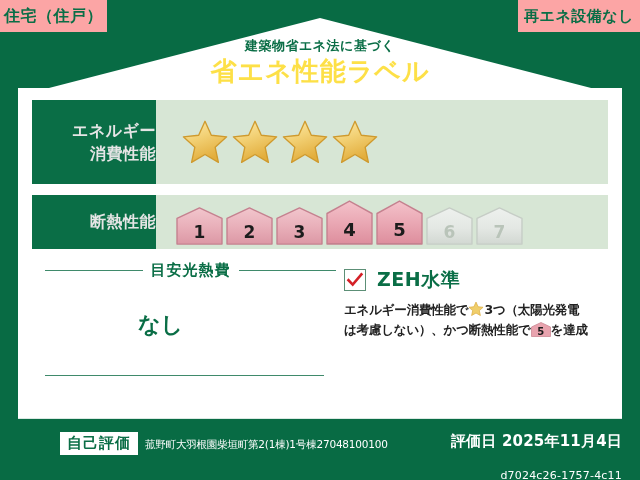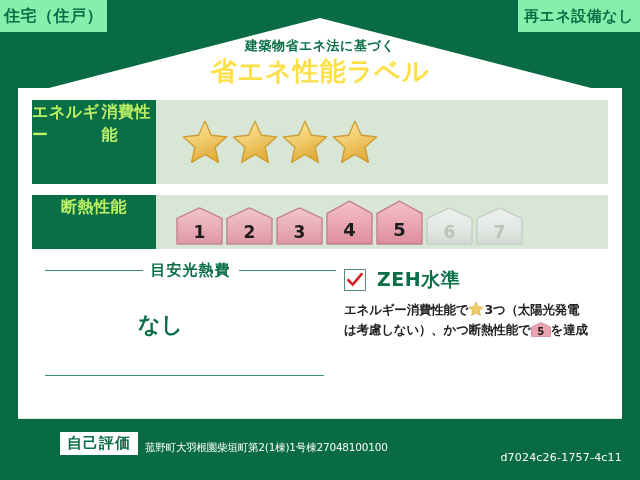--- a/index.html
+++ b/index.html
@@ -12,21 +12,21 @@
     background: #086b44;
     font-family: "DejaVu Sans", "Liberation Sans", sans-serif;
     overflow: hidden;
     position: relative;
   }
 
   
   .badge-tl, .badge-tr {
     position: absolute;
     top: 0;
-    background: #86efac;
+    background: #fca5a5;
     color: #0a6e46;
     font-weight: bold;
     display: flex;
     align-items: center;
     justify-content: center;
     letter-spacing: 0.5px;
   }
   .badge-tl {
     left: 0;
     width: 107px;
@@ -91,26 +91,26 @@
     margin: 12px 14px 0 14px;
     background: #d7e6d5;
     height: 84px;
   }
   .perf-row.insul {
     height: 54px;
     margin-top: 11px;
   }
   .row-label {
     background: #0a6e46;
-    color: #bef264;
+    color: #e5e5e5;
     width: 124px;
     min-width: 124px;
     display: flex;
-    flex-direction: row;
-    align-items: flex-start;
+    flex-direction: column;
+    align-items: flex-end;
     justify-content: center;
     font-weight: bold;
     font-size: 16px;
     line-height: 1.45;
     letter-spacing: 0.5px;
   }
   .row-body {
     flex: 1;
     display: flex;
     align-items: center;
@@ -261,21 +261,21 @@
   }
   .footer-inner {
     position: absolute;
     left: 18px;
     right: 18px;
     top: 14px;
     display: flex;
     align-items: flex-start;
     justify-content: space-between;
   }
-  .self-eval-wrap { display: flex; align-items: flex-end; gap: 7px; padding-left: 42px; }
+  .self-eval-wrap { display: flex; align-items: flex-start; gap: 7px; padding-left: 42px; }
   .self-eval {
     background: #ffffff;
     color: #0a6e46;
     font-weight: bold;
     font-size: 15px;
     padding: 2px 7px 3px 7px;
     letter-spacing: 1px;
     line-height: 1.2;
   }
   .address {
@@ -507,16 +507,17 @@
 </div>
 
 <div class="footer">
   <div class="footer-rule"></div>
   <div class="footer-inner">
     <div class="self-eval-wrap">
       <span class="self-eval">自己評価</span>
       <span class="address">菰野町大羽根園柴垣町第2(1棟)1号棟27048100100</span>
     </div>
     <div class="footer-right">
+      <div class="eval-date">評価日 2025年11月4日</div>
       <div class="eval-id">d7024c26-1757-4c11</div>
     </div>
   </div>
 </div>
 
 </body></html>

